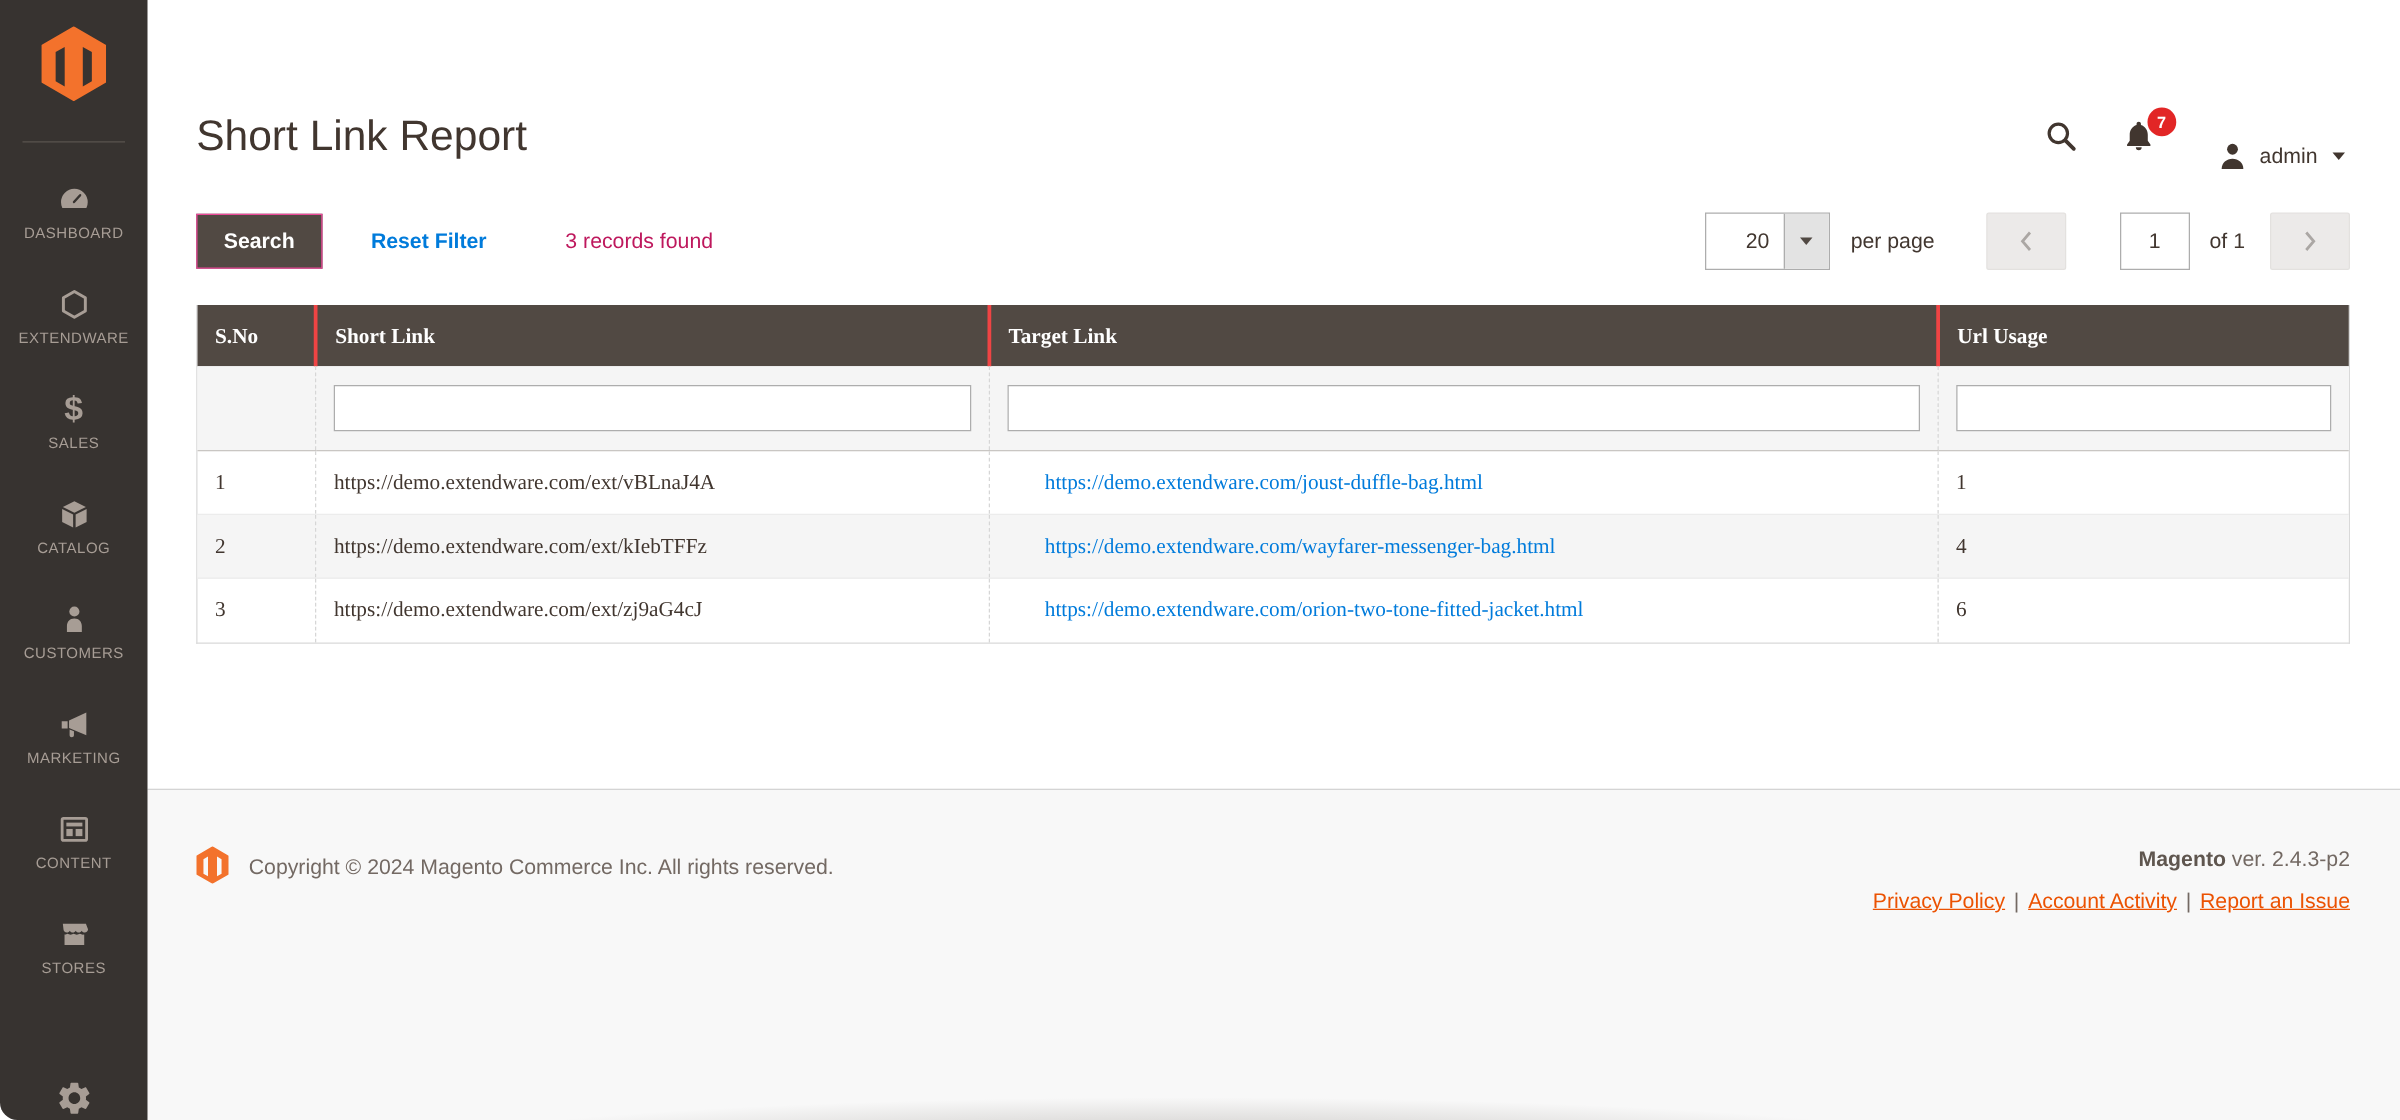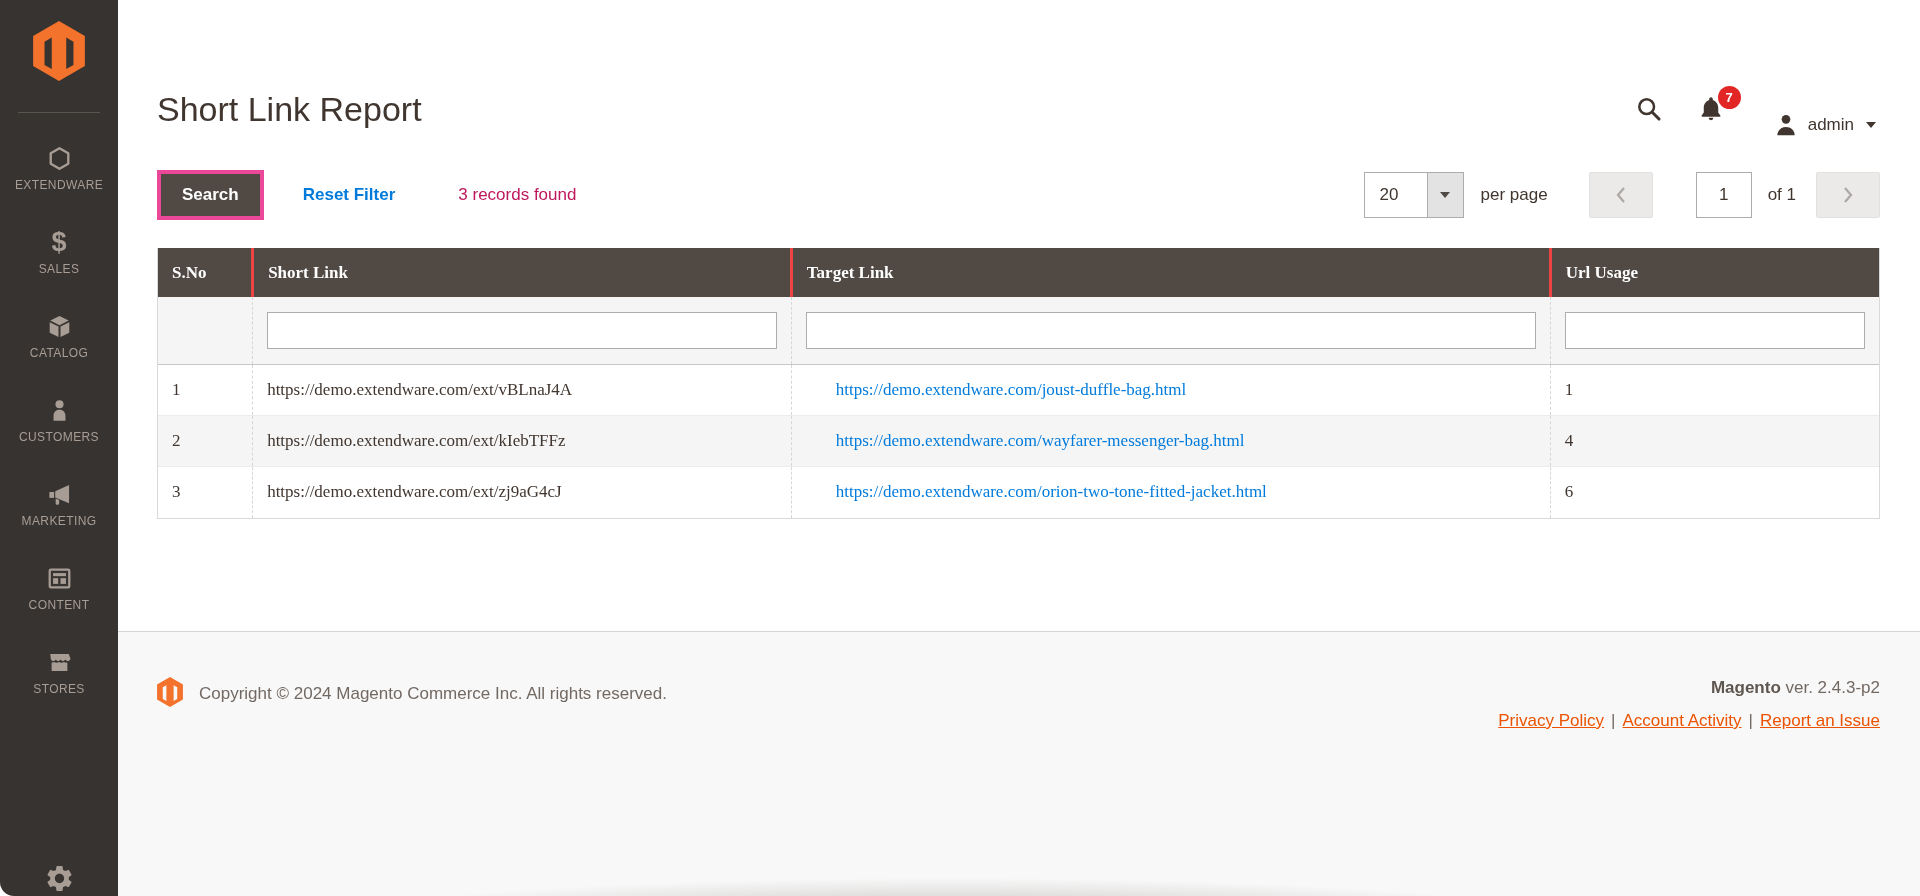--- a/index.html
+++ b/index.html
@@ -37,28 +37,28 @@
     position:absolute; top:-9px; right:-16px; min-width:23px; height:23px; border-radius:12px;
     background:#e22626; color:#fff; font-size:13px; font-weight:700;
     display:flex; align-items:center; justify-content:center; padding:0 6px;
   }
   .user-wrap { display:flex; align-items:center; gap:9px; cursor:pointer; margin-left:14px;margin-top:32px; }
   .user-name { font-size:17px; color:#41362f; }
   .caret { width:0; height:0; border-left:5px solid transparent; border-right:5px solid transparent; border-top:6px solid #41362f; margin-left:3px; }
   
   .toolbar { display:flex; align-items:center; margin-top:32px; }
   .btn-search {
-    background:#514943; color:#fff; border:4px solid #ec4899;
+    background:#514943; color:#fff; border:1px solid #ec4899;
     font-family:inherit; font-size:17px; font-weight:600; padding:11px 21px; cursor:pointer;
   }
   .reset-link { color:#007bdb; font-size:17px; font-weight:600; margin-left:39px; cursor:pointer; text-decoration:none; }
   .records { margin-left:63px; font-size:17px; color:#be185d; }
   .pager { margin-left:auto; display:flex; align-items:center; }
   .select { display:flex; height:46px; border:1px solid #adadad; background:#fff; cursor:pointer; }
-  .select-value { width:62px; display:flex; align-items:center; padding-left:15px; font-size:17px; color:#41362f; }
+  .select-value { width:62px; display:flex; align-items:center; padding-left:32px; font-size:17px; color:#41362f; }
   .select-arrow { width:36px; background:#e3e3e3; border-left:1px solid #adadad; display:flex; align-items:center; justify-content:center; }
   .select-arrow::after { content:""; border-left:5px solid transparent; border-right:5px solid transparent; border-top:6px solid #514943; }
   .per-page { font-size:17px; color:#41362f; margin:0 41px 0 17px; }
   .page-btn {
     width:64px; height:46px; background:#eceae9; border:1px solid #e3e1df; border-radius:2px;
     display:flex; align-items:center; justify-content:center; cursor:pointer; padding:0;
   }
   .page-input {
     width:56px; height:46px; border:1px solid #adadad; text-align:center;
     font-family:inherit; font-size:17px; color:#41362f; margin:0 16px 0 43px; background:#fff;
@@ -109,20 +109,29 @@
 <aside class="sidebar">
   <span class="logo-wrap">
     <svg width="52" height="60" viewBox="0 0 100 116" fill-rule="evenodd">
       <path fill="#f3722c" d="M50 0 L100 29 V87 L50 116 L0 87 V29 Z
         M22 40 L36 32 L36 93 L22 85 Z
         M64 32 L78 40 L78 85 L64 93 Z"></path>
     </svg>
   </span>
   <div class="side-divider"></div>
   <nav class="side-nav">
+    <div class="nav-item">
+      <span class="nav-icon">
+        <svg width="27" height="27" viewBox="0 0 24 24">
+          <path fill="#a79d95" d="M12 4.5A9.5 9.5 0 0 0 2.5 14c0 1.5.35 2.9.95 4.2h17.1A9.4 9.4 0 0 0 21.5 14 9.5 9.5 0 0 0 12 4.5z"></path>
+          <rect x="11.2" y="6.6" width="1.7" height="8.2" rx=".85" fill="#373330" transform="rotate(42 12 13.5)"></rect>
+        </svg>
+      </span>
+      <span class="nav-label">DASHBOARD</span>
+    </div>
     <div class="nav-item">
       <span class="nav-icon">
         <svg width="27" height="27" viewBox="0 0 24 24">
           <path fill="none" stroke="#a79d95" stroke-width="2.1" stroke-linejoin="round" d="M12 2.8l7.8 4.5v9.4L12 21.2l-7.8-4.5V7.3z"></path>
         </svg>
       </span>
       <span class="nav-label">EXTENDWARE</span>
     </div>
     <div class="nav-item">
       <span class="nav-icon">

